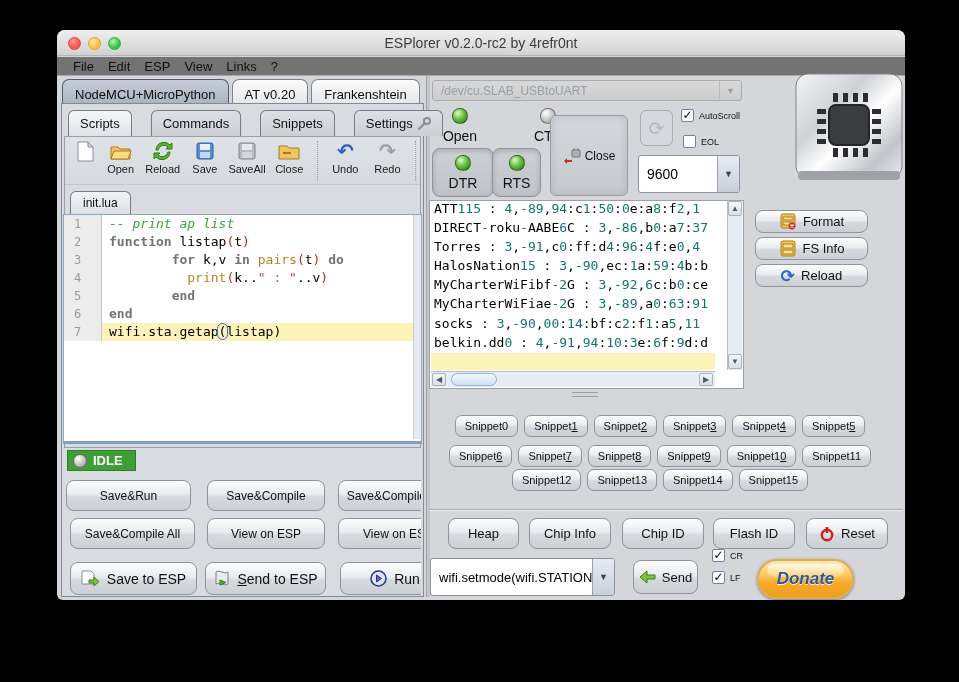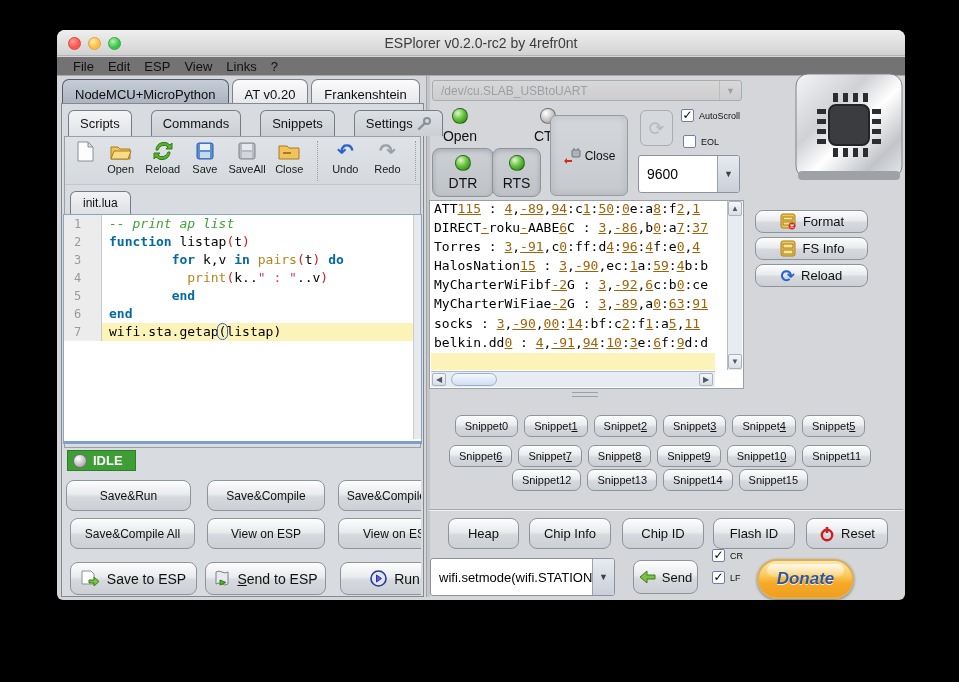--- a/index.html
+++ b/index.html
@@ -51,21 +51,21 @@
   
   .editor{position:absolute;left:1px;top:110px;width:359px;height:230px;background:#fff;
      border:1px solid #88a6c8;border-bottom:3px solid #7ca0c8;overflow:hidden;
      font-family:"DejaVu Sans Mono",monospace;font-size:13px;line-height:18px;}
   .ed-line{display:flex;height:18px;}
   .ed-gut{width:38px;flex:0 0 38px;background:#ececec;border-right:1px solid #c8c8c8;color:#9a9a9a;
      text-align:left;padding-left:10px;font-size:12px;}
   .ed-code{white-space:pre;padding-left:7px;flex:1;}
   .ed-line.hl .ed-code{background:#fbf3b8;}
   .cm{color:#3da237;font-style:italic;}
-  .kw{color:#0369a1;font-weight:bold;}
+  .kw{color:#737373;font-weight:bold;}
   .fn{color:#b5851f;}
   .str{color:#d23b68;}
   .br{color:#cf1d1d;}
   .brh{color:#000;border:1px solid #2f63d0;border-radius:6px;padding:0 1px;margin:0 -2px;}
   .ed-vscroll{position:absolute;right:0;top:0;width:8px;height:224px;background:#e7e9ec;border-left:1px solid #c9ccd0;}
   
   .idle{position:absolute;left:5px;top:346px;height:21px;padding:0 12px 0 5px;display:flex;align-items:center;gap:6px;
      background:#3e9e35;border:1px solid #2f7d28;color:#fff;font-weight:bold;font-size:13px;}
   .sphere{width:14px;height:14px;border-radius:50%;background:radial-gradient(circle at 35% 30%,#fff,#c9c9c9 50%,#8b8b8b);border:1px solid #6e6e6e;}
   .btn{background:linear-gradient(#fdfdfd,#e9ebee 45%,#d6dade 55%,#ccd0d5);border:1px solid #8e949c;
@@ -101,21 +101,21 @@
   .combo{position:absolute;border:1px solid #8b93a2;border-radius:3px;background:#fff;display:flex;align-items:center;}
   .combo .val{flex:1;padding-left:8px;font-size:14px;color:#000;white-space:nowrap;overflow:hidden;}
   .combo .carrow{width:22px;align-self:stretch;border-left:1px solid #9aa2b0;
      background:linear-gradient(#e8ebf0,#c9cfd9);display:flex;align-items:center;justify-content:center;font-size:9px;color:#39414e;border-radius:0 2px 2px 0;}
   
   .chipimg{position:absolute;left:738px;top:43px;width:108px;height:110px;}
   
   .termpanel{position:absolute;left:372px;top:170px;width:315px;height:189px;border:1px solid #9aa0a8;background:#fff;}
   .termtext{position:absolute;left:1px;top:0;width:284px;height:153px;overflow:hidden;
      font-family:"DejaVu Sans Mono",monospace;font-size:13px;line-height:19.1px;white-space:pre;padding-left:3px;margin-top:-2px;}
-  .tnum{color:#a16207;text-decoration:underline;}
+  .tnum{color:#0f766e;}
   .curline{position:absolute;left:1px;top:152px;width:284px;height:17px;background:#fbf3b8;}
   .vscroll{position:absolute;right:1px;top:0;width:15px;height:169px;background:#e7ebf2;border-left:1px solid #b6bcc6;}
   .vscroll .arr{position:absolute;left:0;width:14px;height:15px;display:flex;align-items:center;justify-content:center;
      font-size:8px;color:#4d5866;background:linear-gradient(#f4f6f9,#d9dfe8);border:1px solid #aab2bf;border-radius:2px;}
   .hscroll{position:absolute;left:1px;top:170px;width:284px;height:16px;background:#e7ebf2;border-top:1px solid #b6bcc6;}
   .hscroll .arr{position:absolute;top:1px;width:14px;height:13px;display:flex;align-items:center;justify-content:center;
      font-size:8px;color:#4d5866;background:linear-gradient(#f4f6f9,#d9dfe8);border:1px solid #aab2bf;border-radius:2px;}
   .hthumb{position:absolute;left:20px;top:1px;width:46px;height:13px;border:1px solid #9ab0cc;border-radius:7px;
      background:linear-gradient(#f3f8fe,#cfdff2);}
   .grip{position:absolute;left:515px;top:362px;width:26px;height:5px;border-top:1px solid #9aa0a8;border-bottom:1px solid #9aa0a8;}

